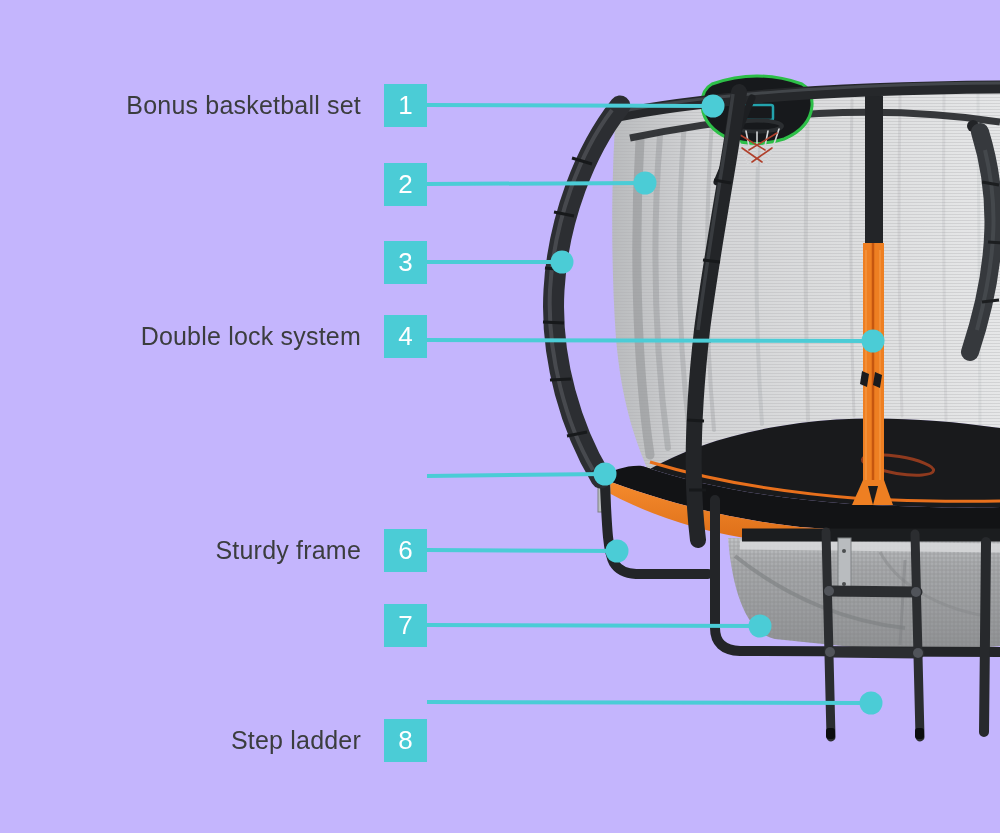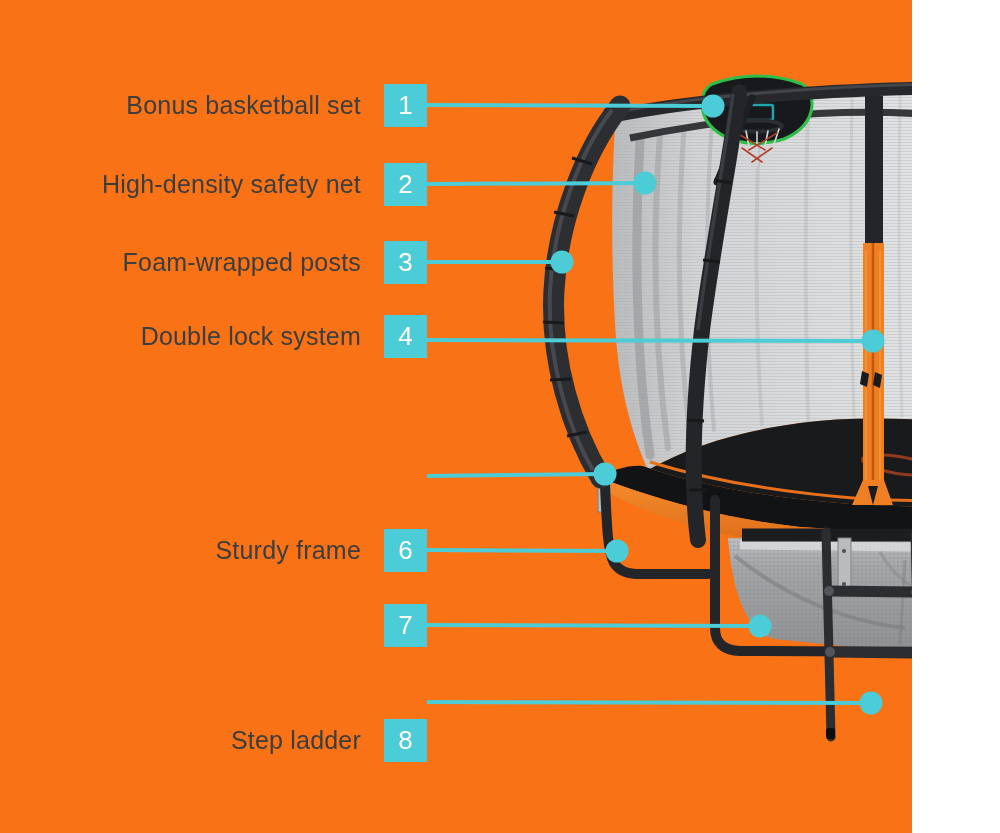--- a/index.html
+++ b/index.html
@@ -1,17 +1,17 @@
 <!DOCTYPE html>
 <html><head>
 <meta charset="utf-8">
 <style>
   html,body{margin:0;padding:0;background:#ffffff;}
   .canvas{
-    position:relative;width:912px;height:833px;overflow:hidden;background:#f97316;
+    position:relative;width:1000px;height:833px;overflow:hidden;background:#c4b5fd;
     font-family:"Liberation Sans", sans-serif;
     --accent:#4bccd6;--text:#3b3d3e;
   }
   .art{position:absolute;left:0;top:0;z-index:1;}
   .rows{position:absolute;left:0;top:0;width:1000px;height:833px;z-index:3;pointer-events:none;}
   .feature-row{
     position:absolute;right:573px;display:flex;align-items:center;gap:23px;height:43px;
   }
   .feature-label{
     color:var(--text);font-size:25px;letter-spacing:.2px;white-space:nowrap;line-height:43px;
@@ -229,25 +229,23 @@
       <circle class="callout-dot" cx="871" cy="703" r="11.5"></circle>
     </g>
   </svg>
 
   <div class="rows">
     <div class="feature-row" style="top:83.5px">
       <span class="feature-label">Bonus basketball set</span>
       <span class="feature-badge">1</span>
     </div>
     <div class="feature-row" style="top:162.5px">
-      <span class="feature-label">High-density safety net</span>
       <span class="feature-badge">2</span>
     </div>
     <div class="feature-row" style="top:240.5px">
-      <span class="feature-label">Foam-wrapped posts</span>
       <span class="feature-badge">3</span>
     </div>
     <div class="feature-row" style="top:315px">
       <span class="feature-label">Double lock system</span>
       <span class="feature-badge">4</span>
     </div>
     <div class="feature-row" style="top:528.5px">
       <span class="feature-label">Sturdy frame</span>
       <span class="feature-badge">6</span>
     </div>

